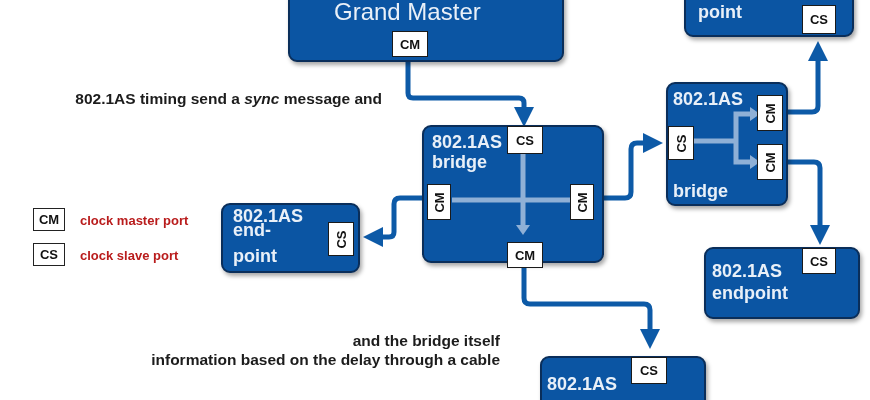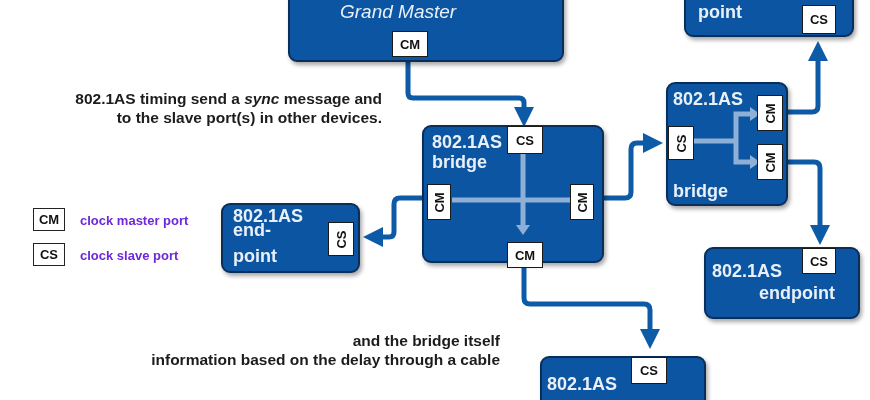--- a/index.html
+++ b/index.html
@@ -20,21 +20,21 @@
     box-sizing: border-box; color: #111; font-weight: bold; font-size: 13px;
     display: flex; align-items: center; justify-content: center; z-index: 4;
   }
   .port.v span { transform: rotate(-90deg); display: inline-block; }
   .inner { position: absolute; z-index: 3; }
   .caption {
     position: absolute; font-weight: bold; font-size: 15.5px; line-height: 19px;
     color: #1c1c1c; text-align: right; z-index: 2;
   }
   .legend-port { position: absolute; width: 32px; height: 23px; background: #fff; border: 1.5px solid #222; box-sizing: border-box; font-weight: bold; font-size: 13px; display: flex; align-items: center; justify-content: center; color: #111; }
-  .legend-text { position: absolute; font-size: 13px; font-weight: bold; color: #6d28d9; }
+  .legend-text { position: absolute; font-size: 13px; font-weight: bold; color: #b91c1c; }
 </style>
 </head>
 <body>
 
 <svg class="wires" viewBox="0 0 870 400">
   <defs>
     <marker id="ah" markerWidth="4" markerHeight="4" refX="2.2" refY="2" orient="auto" markerUnits="strokeWidth">
       <path d="M0,0 L4,2 L0,4 Z" fill="#0d5aa7"></path>
     </marker>
   </defs>
@@ -42,29 +42,28 @@
     <path d="M408,60 L408,93 Q408,98 413,98 L519,98 Q524,98 524,103 L524,118" marker-end="url(#ah)"></path>
     <path d="M428,198 L400,198 Q394,198 394,204 L394,232 Q394,237 389,237 L372,237" marker-end="url(#ah)"></path>
     <path d="M600,198 L625,198 Q631,198 631,192 L631,149 Q631,143 637,143 L654,143" marker-end="url(#ah)"></path>
     <path d="M786,112 L812,112 Q818,112 818,106 L818,50" marker-end="url(#ah)"></path>
     <path d="M786,162 L814,162 Q820,162 820,168 L820,236" marker-end="url(#ah)"></path>
     <path d="M524,268 L524,298 Q524,304 530,304 L644,304 Q650,304 650,310 L650,340" marker-end="url(#ah)"></path>
   </g>
 </svg>
 
 <div class="box" style="left:288px; top:-12px; width:272px; height:70px;">
-  <span class="lbl" style="left:50px; top:12px; font-style:italic; font-weight:normal; font-size:19px;">Grand Master</span>
+  <span class="lbl" style="left:44px; top:12px; font-weight:normal; font-size:24px;">Grand Master</span>
 </div>
 <div class="port" style="left:392px; top:31px; width:36px; height:26px;">
     <span>CM</span>
   </div>
 
 <div class="caption" style="left:14px; top:89px; width:368px;">
   <div><span>802.1AS timing send a </span><i>sync</i><span> message and</span></div>
-  <div>to the slave port(s) in other devices.</div>
 </div>
 
 <div class="box" style="left:422px; top:125px; width:178px; height:134px;">
   <span class="lbl" style="left:8px; top:5px;">802.1AS</span>
   <span class="lbl" style="left:8px; top:25px;">bridge</span>
 </div>
 <svg class="inner" style="left:422px; top:125px;" width="180" height="136">
   <g stroke="#8fb0d6" stroke-width="5" fill="#8fb0d6">
     <line x1="101" y1="20" x2="101" y2="102"></line>
     <polygon points="94,100 108,100 101,110" stroke="none"></polygon>
@@ -131,21 +130,21 @@
 
 <div class="box" style="left:684px; top:-12px; width:166px; height:45px;">
   <span class="lbl" style="left:12px; top:12px;">point</span>
 </div>
 <div class="port" style="left:802px; top:5px; width:34px; height:29px;">
     <span>CS</span>
   </div>
 
 <div class="box" style="left:704px; top:247px; width:152px; height:68px;">
   <span class="lbl" style="left:6px; top:12px;">802.1AS</span>
-  <span class="lbl" style="left:6px; top:34px;margin-left:47px;">endpoint</span>
+  <span class="lbl" style="left:6px; top:34px;">endpoint</span>
 </div>
 <div class="port" style="left:802px; top:248px; width:34px; height:26px;">
     <span>CS</span>
   </div>
 
 <div class="box" style="left:540px; top:356px; width:162px; height:60px;">
   <span class="lbl" style="left:5px; top:16px;">802.1AS</span>
 </div>
 <div class="port" style="left:631px; top:357px; width:36px; height:27px;">
     <span>CS</span>

